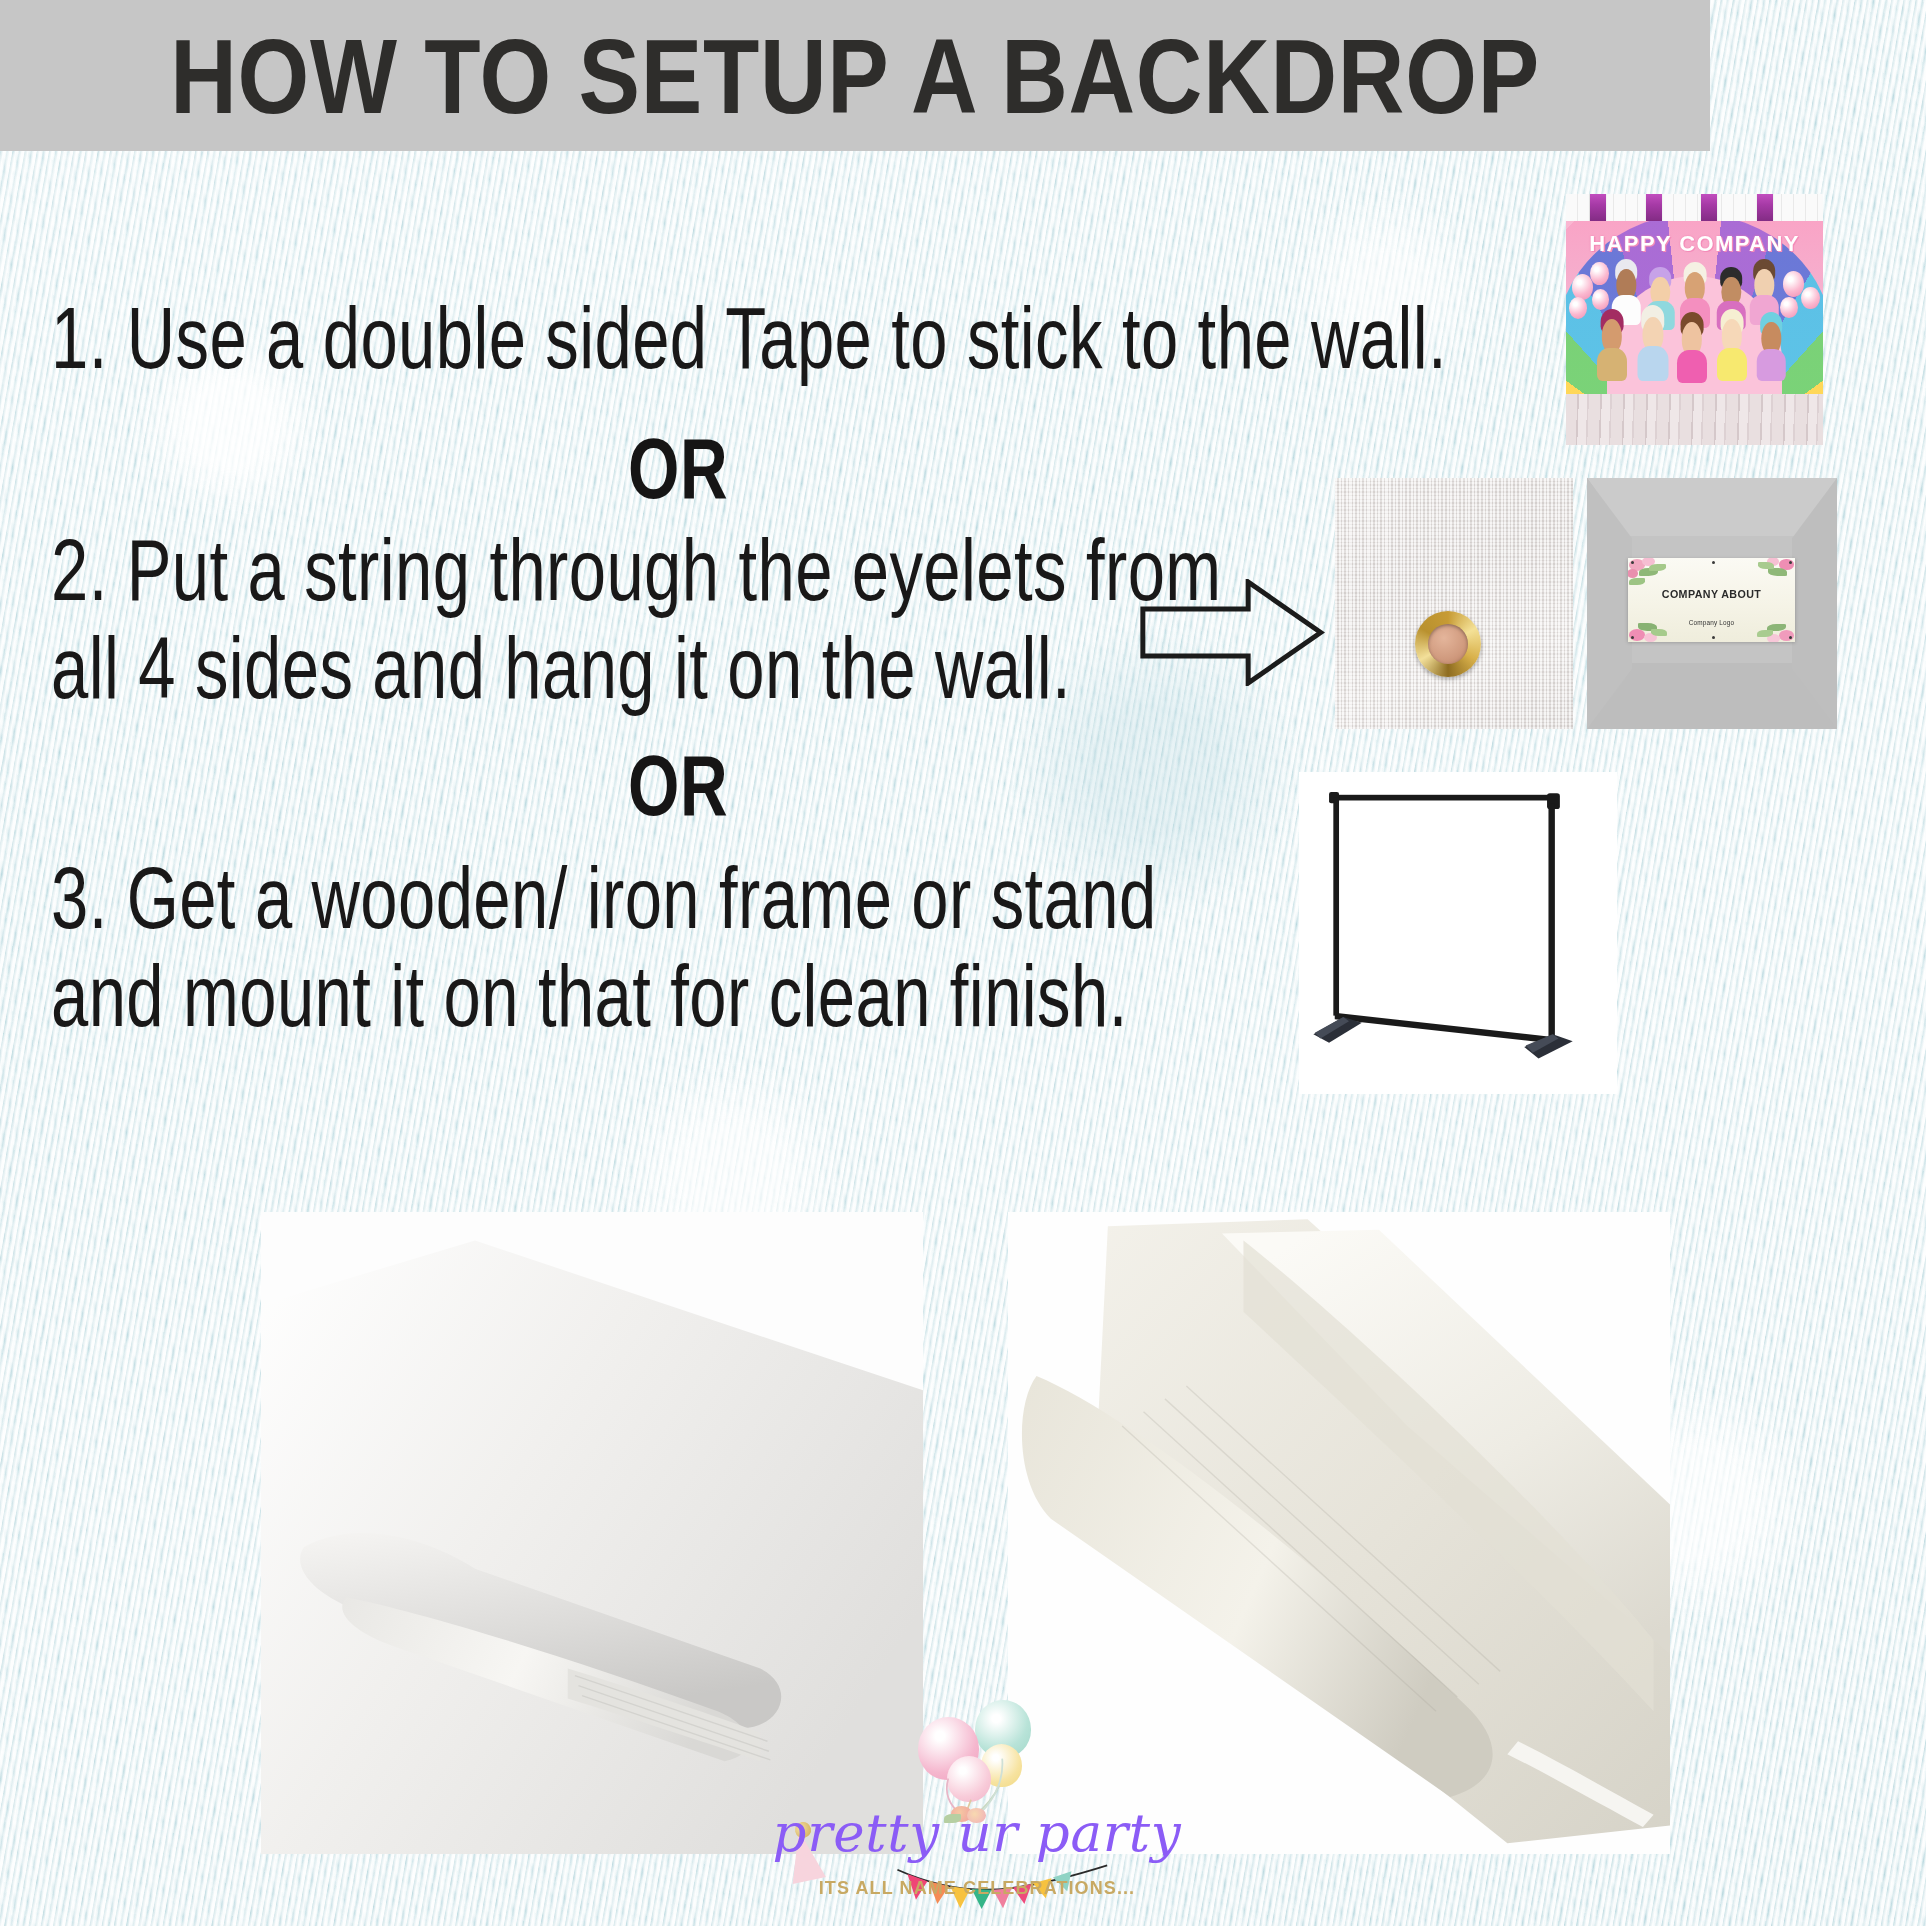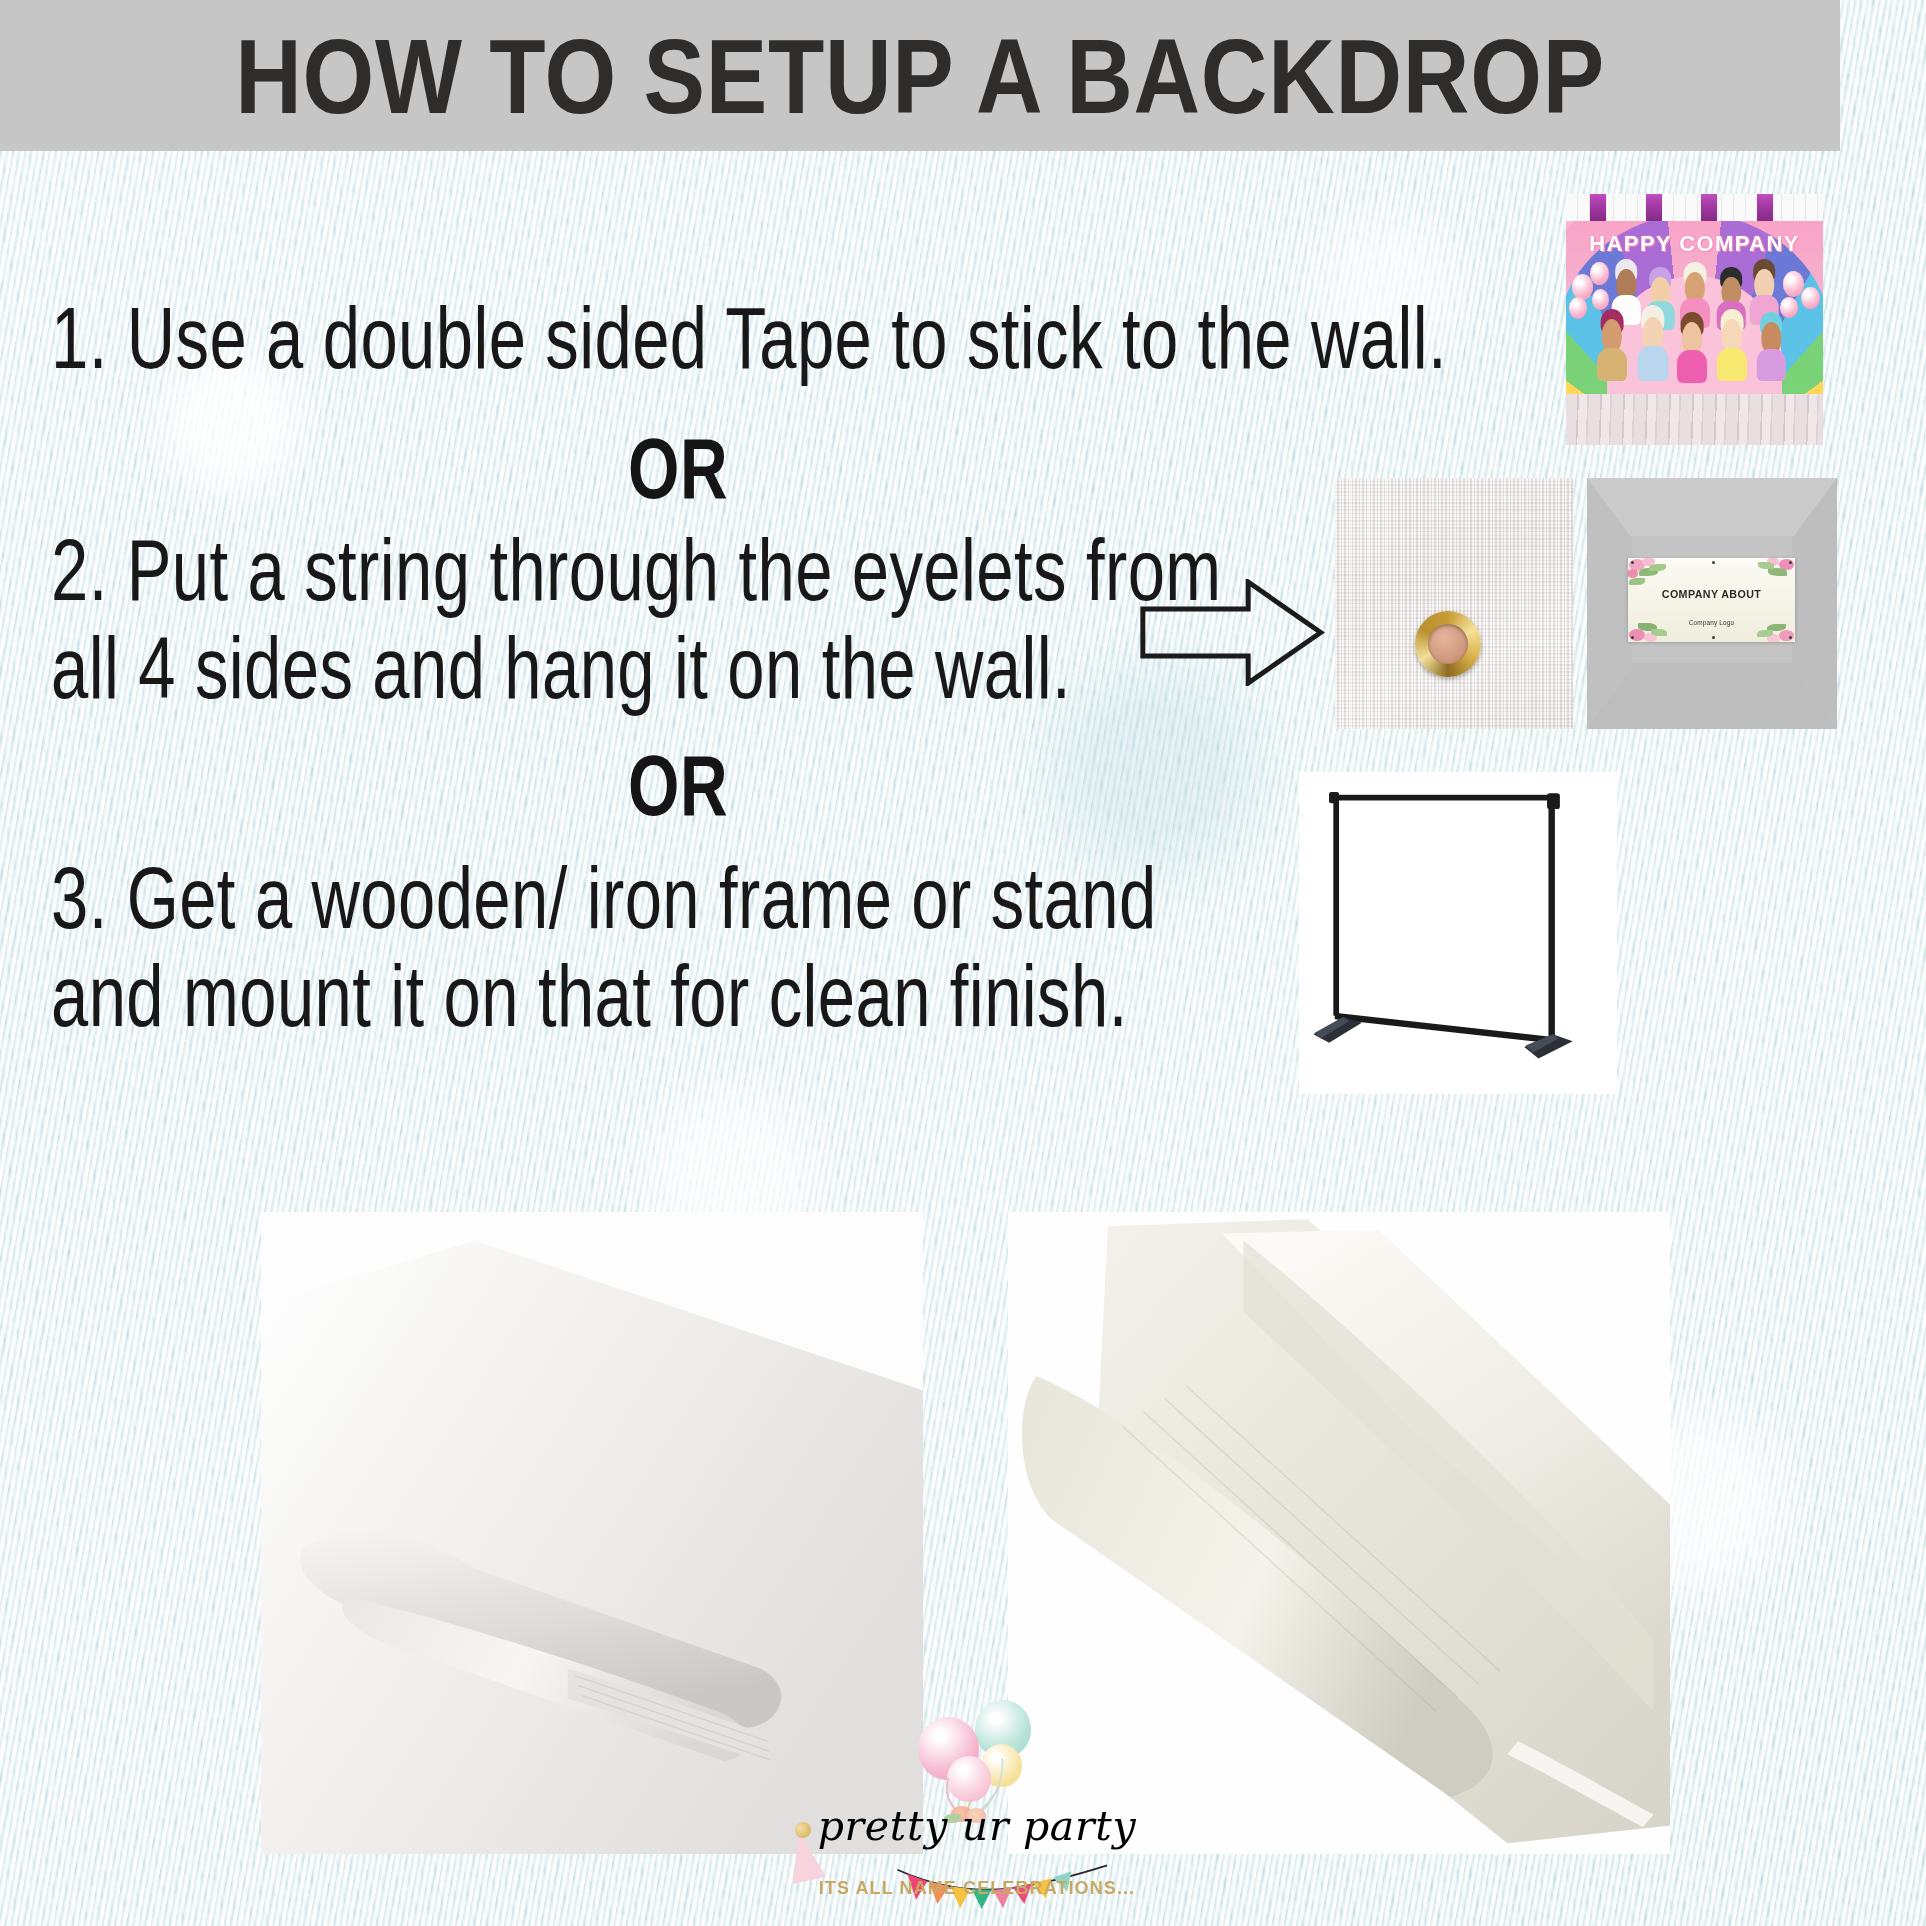--- a/index.html
+++ b/index.html
@@ -30,21 +30,21 @@
       radial-gradient(circle at 38% 61%, rgba(255,255,255,.75) 0 50px, rgba(255,255,255,0) 114px),
       radial-gradient(circle at 72% 15%, rgba(255,255,255,.7) 0 36px, rgba(255,255,255,0) 100px),
       radial-gradient(circle at 88% 78%, rgba(255,255,255,.8) 0 53px, rgba(255,255,255,0) 121px),
       radial-gradient(circle at 24% 88%, rgba(190,222,228,.45) 0 57px, rgba(255,255,255,0) 135px),
       radial-gradient(circle at 60% 40%, rgba(185,218,226,.35) 0 64px, rgba(255,255,255,0) 150px);
     opacity:.85;
   }
 
   
   .header-bar{
-    position:absolute;left:0;top:0;width:1840px;height:151px;
+    position:absolute;left:0;top:0;width:1710px;height:151px;
     background:#c6c6c6;
     display:flex;align-items:center;justify-content:center;
   }
   .header-title{
     font-family:"Liberation Sans Narrow","Liberation Sans",sans-serif;
     font-weight:bold;
     font-size:87px;
     letter-spacing:0.7px;
     color:#2e2d2b;
     transform:scaleX(1.06) scaleY(1.22);
@@ -158,21 +158,21 @@
   .stand-svg{position:absolute;left:0;top:0;}
 
   
   #vinyl1{left:261px;top:1212px;width:662px;height:642px;background:#fff;}
   #vinyl2{left:1008px;top:1212px;width:662px;height:642px;background:#fff;}
   .roll-a{position:absolute;left:0;top:0;width:100%;height:100%;overflow:hidden;}
 
   
   .brand{position:absolute;left:756px;top:1696px;width:442px;height:214px;}
   .brand-script{position:absolute;left:0;top:106px;width:100%;text-align:center;
-    font-family:"DejaVu Serif",serif;font-style:italic;font-size:41px;color:#000000;
+    font-family:"DejaVu Serif",serif;font-style:italic;font-size:53px;color:#8b5cf6;
     letter-spacing:0.7px;}
   .brand-tag{position:absolute;left:0;top:182px;width:100%;text-align:center;
     font-family:"Liberation Sans",sans-serif;font-weight:bold;font-size:18px;
     color:#c8a963;letter-spacing:1.1px;}
   .brand-balloons{position:absolute;left:151px;top:4.3px;width:135px;height:120px;}
   .bb{position:absolute;border-radius:50% 50% 48% 48%;}
   .hat{position:absolute;left:31px;top:134px;width:0;height:0;
     border-left:17px solid transparent;border-right:17px solid transparent;
     border-bottom:51px solid #f7d4dd;transform:rotate(-12deg);}
   .hat-dot{position:absolute;left:39px;top:126px;width:15.7px;height:15.7px;border-radius:50%;

